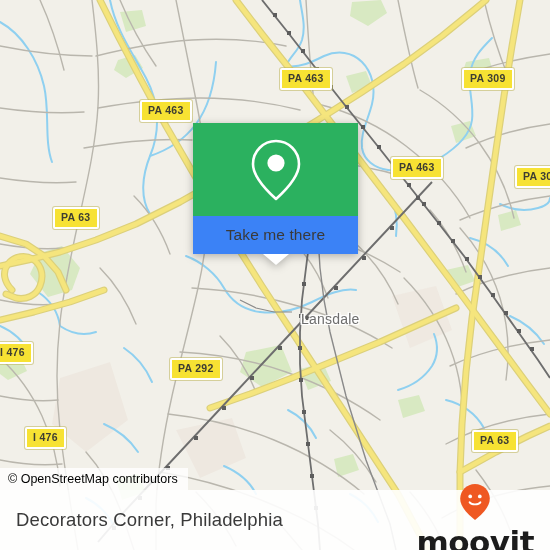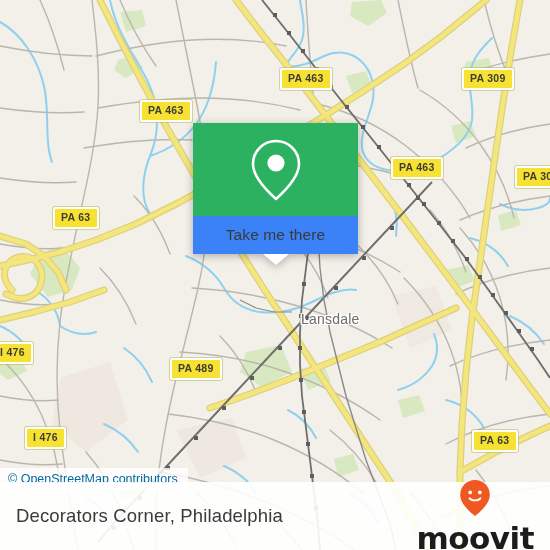--- a/index.html
+++ b/index.html
@@ -110,34 +110,34 @@
   
   #attribution {
     position: absolute;
     left: 0;
     top: 468px;
     height: 22px;
     padding: 0 10px 0 8px;
     display: flex;
     align-items: center;
     background: rgba(255,255,255,.80);
-    color: #0369a1;
+    color: #000000;
     font-size: 12.5px;
     font-family: "Liberation Sans", sans-serif;
     white-space: nowrap;
     text-align: right;
   }
 
   
   #footer {
     position: absolute;
     left: 0;
     bottom: 0;
     width: 550px;
-    height: 68px;
+    height: 60px;
     background: rgba(255,255,255,.90);
     display: flex;
     align-items: center;
     justify-content: space-between;
     padding: 0 16px 0 16px;
   }
   #footer-title {
     color: #3a3a3a;
     font-size: 18.5px;
     font-family: "Liberation Sans", sans-serif;
@@ -355,21 +355,21 @@
     </g>
   </svg>
 
   <div class="shield" style="left:140px; top:100px;">PA 463</div>
   <div class="shield" style="left:280px; top:68px;">PA 463</div>
   <div class="shield" style="left:462px; top:68px;">PA 309</div>
   <div class="shield" style="left:391px; top:157px;">PA 463</div>
   <div class="shield" style="left:515px; top:166px;">PA 309</div>
   <div class="shield" style="left:53px; top:207px;">PA 63</div>
   <div class="shield" style="left:-8px; top:342px;">I 476</div>
-  <div class="shield" style="left:170px; top:358px;">PA 489</div>
+  <div class="shield" style="left:170px; top:358px;">PA 292</div>
   <div class="shield" style="left:25px; top:427px;">I 476</div>
   <div class="shield" style="left:472px; top:430px;">PA 63</div>
 
   <div class="place-label" style="left:301px; top:311px;">Lansdale</div>
 
   <div id="callout">
     <div id="callout-head">
       <span>
         <svg width="56" height="66" viewBox="0 0 56 66" xmlns="http://www.w3.org/2000/svg">
           <path d="M28 4 C15.3 4 5 14.3 5 27 C5 39 18 53 28 62 C38 53 51 39 51 27 C51 14.3 40.7 4 28 4 Z" fill="none" stroke="#ffffff" stroke-width="2.6" stroke-linejoin="round"></path>

